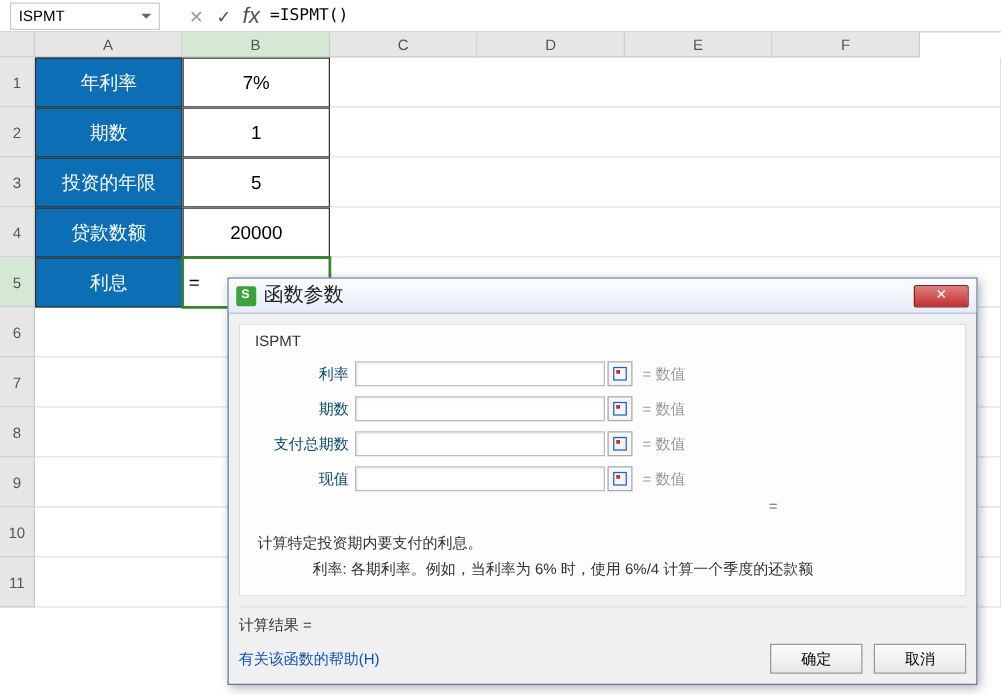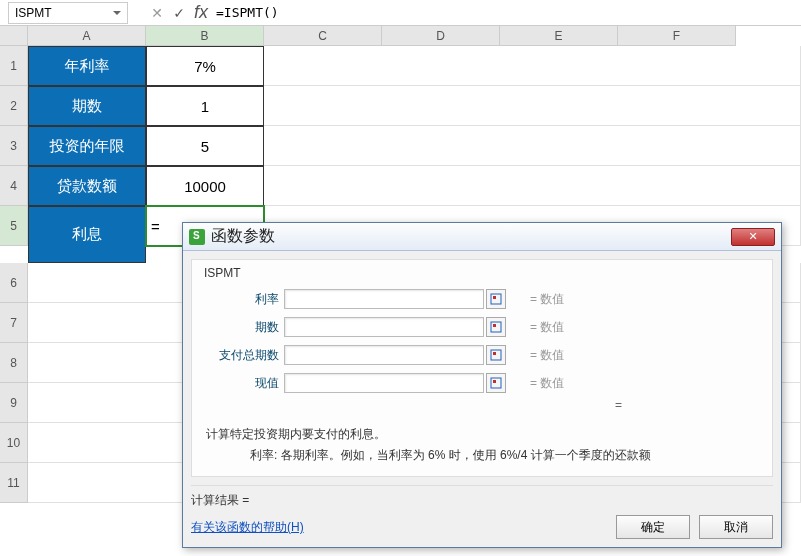--- a/index.html
+++ b/index.html
@@ -33,28 +33,28 @@
   .dlg-title-text { flex: 1; font-size: 16px; color: #222; }
   .dlg-close { width: 44px; height: 18px; background: linear-gradient(#e08080, #c23030); border: 1px solid #8a2020; border-radius: 2px; color: #fff; text-align: center; line-height: 14px; font-size: 11px; cursor: pointer; }
   
   .dlg-body { background: #fdfdfd; margin: 8px; padding: 6px 10px 4px 10px; border: 1px solid #ddd; }
   .group-label { font-size: 12px; color: #333; margin-bottom: 6px; padding-left: 2px; }
   .param-row { display: flex; align-items: center; height: 26px; margin-bottom: 2px; }
   .param-label { width: 82px; text-align: right; padding-right: 5px; color: #0c4a6e; }
   .param-input { width: 200px; height: 20px; border: 1px solid #bbb; box-shadow: inset 1px 1px 2px rgba(0,0,0,0.1); }
   .ref-btn { width: 20px; height: 20px; border: 1px solid #aaa; background: #f6f6f6; margin-left: 2px; display: flex; align-items: center; justify-content: center; cursor: pointer;}
   .ref-btn svg { width: 12px; height: 12px; }
-  .eq-text { margin-left: 24px; color: #999; font-size: 12px; }
+  .eq-text { margin-left: 8px; color: #999; font-size: 12px; }
   .result-eq { text-align: right; padding-right: 140px; color: #666; height: 20px; }
   .desc { color: #333; font-size: 12px; margin: 8px 0 4px 4px; }
   .desc-detail { color: #333; font-size: 12px; margin: 4px 0 8px 48px; }
   .dlg-footer { margin: 0 8px 8px 8px; }
   .calc-line { font-size: 12px; color: #333; margin: 4px 0; border-top: 1px solid #ddd; padding-top:6px;}
   .footer-row { display: flex; align-items: center; margin-top: 6px; }
-  .help-link { color: #1050c0; text-decoration: underline; font-size: 12px; cursor: pointer; }
+  .help-link { color: #1050c0; font-size: 12px; cursor: pointer; }
   .btns { margin-left: auto; display: flex; gap: 9px; }
   .btn { width: 74px; height: 24px; border: 1px solid #999; background: linear-gradient(#fdfdfd,#e6e6e6); font-size: 12px; cursor: pointer; }
 </style>
 </head>
 <body>
 
 <div class="top-bar">
   <div class="name-box">ISPMT</div>
   <div class="fb-spacer"></div>
   <div class="fb-btn">✕</div>
@@ -85,25 +85,25 @@
   <div class="cell val-cell" style="height:40px">1</div>
   <div class="cell" style="height:40px"></div>
 
   <div class="row-header" style="height:40px">3</div>
   <div class="cell blue-cell" style="height:40px">投资的年限</div>
   <div class="cell val-cell" style="height:40px">5</div>
   <div class="cell" style="height:40px"></div>
 
   <div class="row-header" style="height:40px">4</div>
   <div class="cell blue-cell" style="height:40px">贷款数额</div>
-  <div class="cell val-cell" style="height:40px">10000</div>
+  <div class="cell val-cell" style="height:40px">20000</div>
   <div class="cell" style="height:40px"></div>
 
   <div class="row-header sel" style="height:40px">5</div>
-  <div class="cell blue-cell" style="height:57px">利息</div>
+  <div class="cell blue-cell" style="height:40px">利息</div>
   <div class="cell val-cell selected" style="height:40px">=</div>
   <div class="cell" style="height:40px"></div>
 
   <div class="row-header" style="height:40px">6</div>
   <div class="cell" style="height:40px;grid-column:2/5"></div>
   <div class="row-header" style="height:40px">7</div>
   <div class="cell" style="height:40px;grid-column:2/5"></div>
   <div class="row-header" style="height:40px">8</div>
   <div class="cell" style="height:40px;grid-column:2/5"></div>
   <div class="row-header" style="height:40px">9</div>

